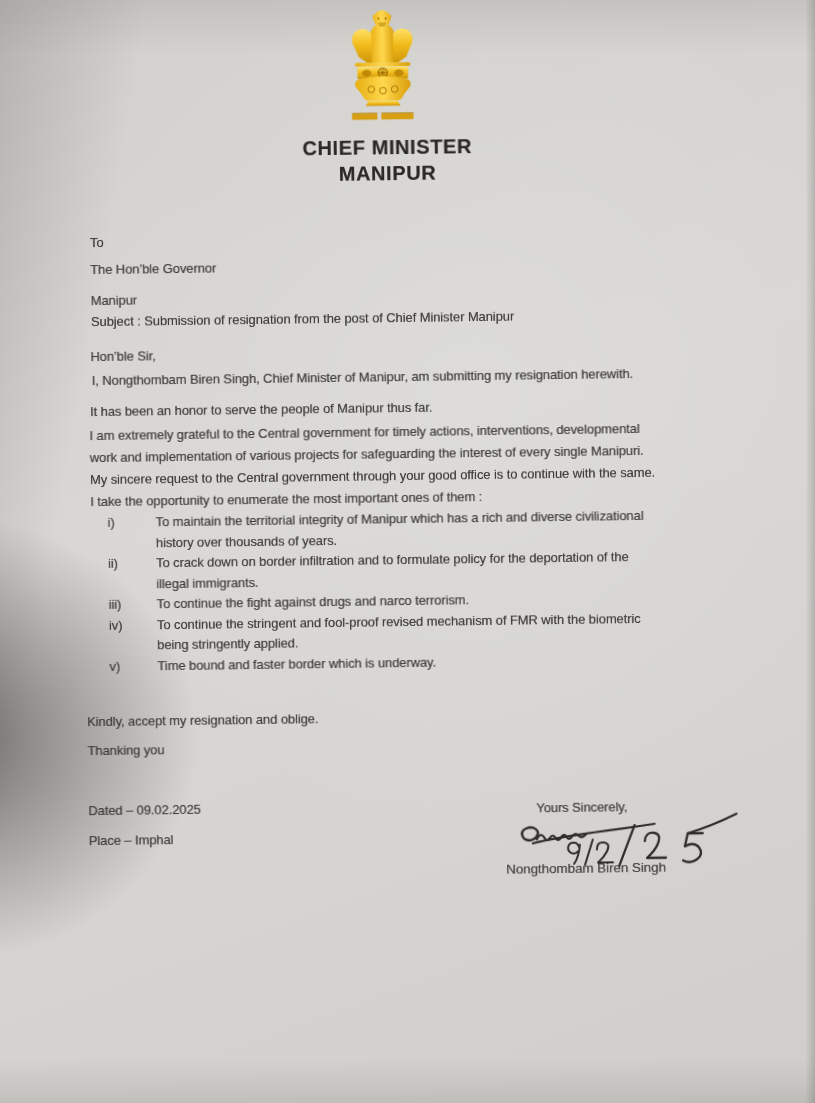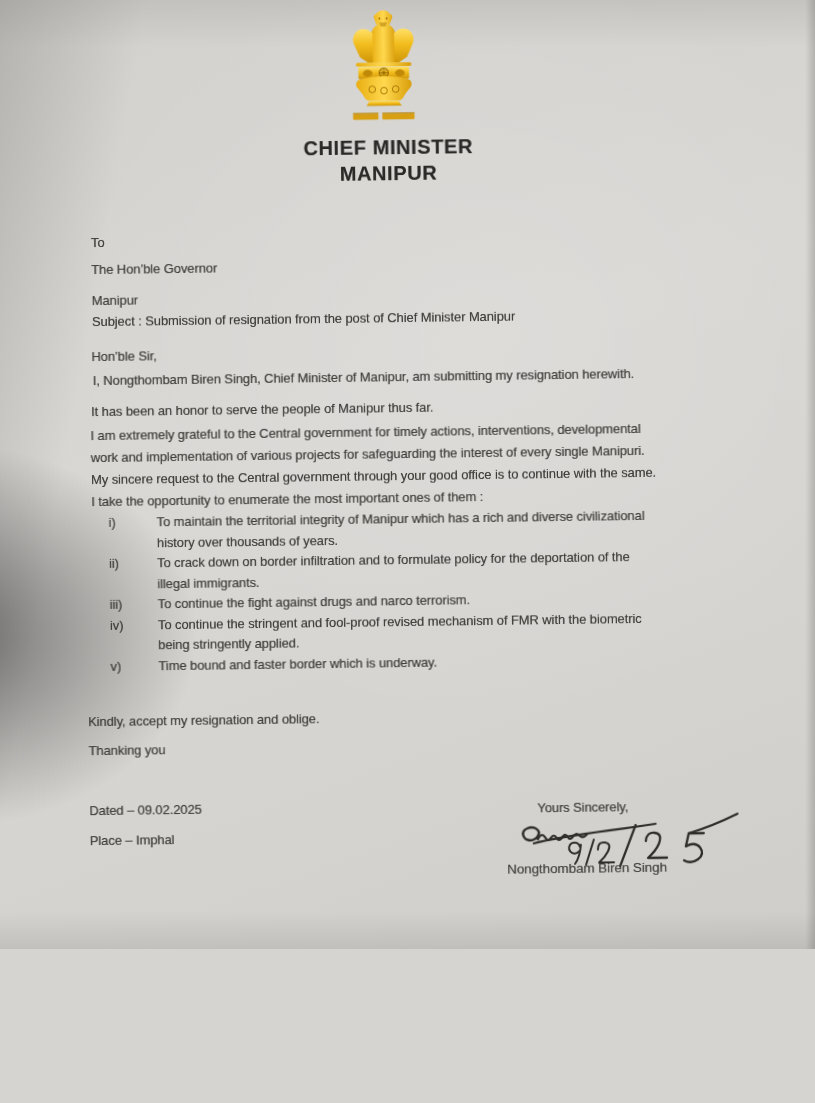--- a/index.html
+++ b/index.html
@@ -2,21 +2,21 @@
 <html><head>
 <meta charset="utf-8">
 <style>
   html,body{margin:0;padding:0;}
   body{
     width:815px;height:1103px;overflow:hidden;
     font-family:"Liberation Sans","DejaVu Sans",sans-serif;
     background:#d5d4d1;
   }
   .photo{
-    position:relative;width:815px;height:949px;overflow:hidden;
+    position:relative;width:815px;height:1103px;overflow:hidden;
     background:
       linear-gradient(to left, rgba(90,88,85,.28), rgba(0,0,0,0) 1.2%),
       linear-gradient(to bottom, rgba(130,128,125,.20), rgba(0,0,0,0) 5%),
       linear-gradient(to top, rgba(100,98,95,.16), rgba(0,0,0,0) 4%),
       radial-gradient(42% 28% at -6% 67%, rgba(22,21,20,.55), rgba(22,21,20,0) 72%),
       linear-gradient(100deg, rgba(110,109,107,.30) 0%, rgba(110,109,107,0) 15%),
       radial-gradient(75% 60% at 58% 36%, rgba(255,255,255,.13), rgba(0,0,0,0) 70%),
       linear-gradient(160deg,#d2d1ce 0%,#d8d7d4 42%,#d5d4d1 70%,#cfcecb 100%);
   }
   .letter{

